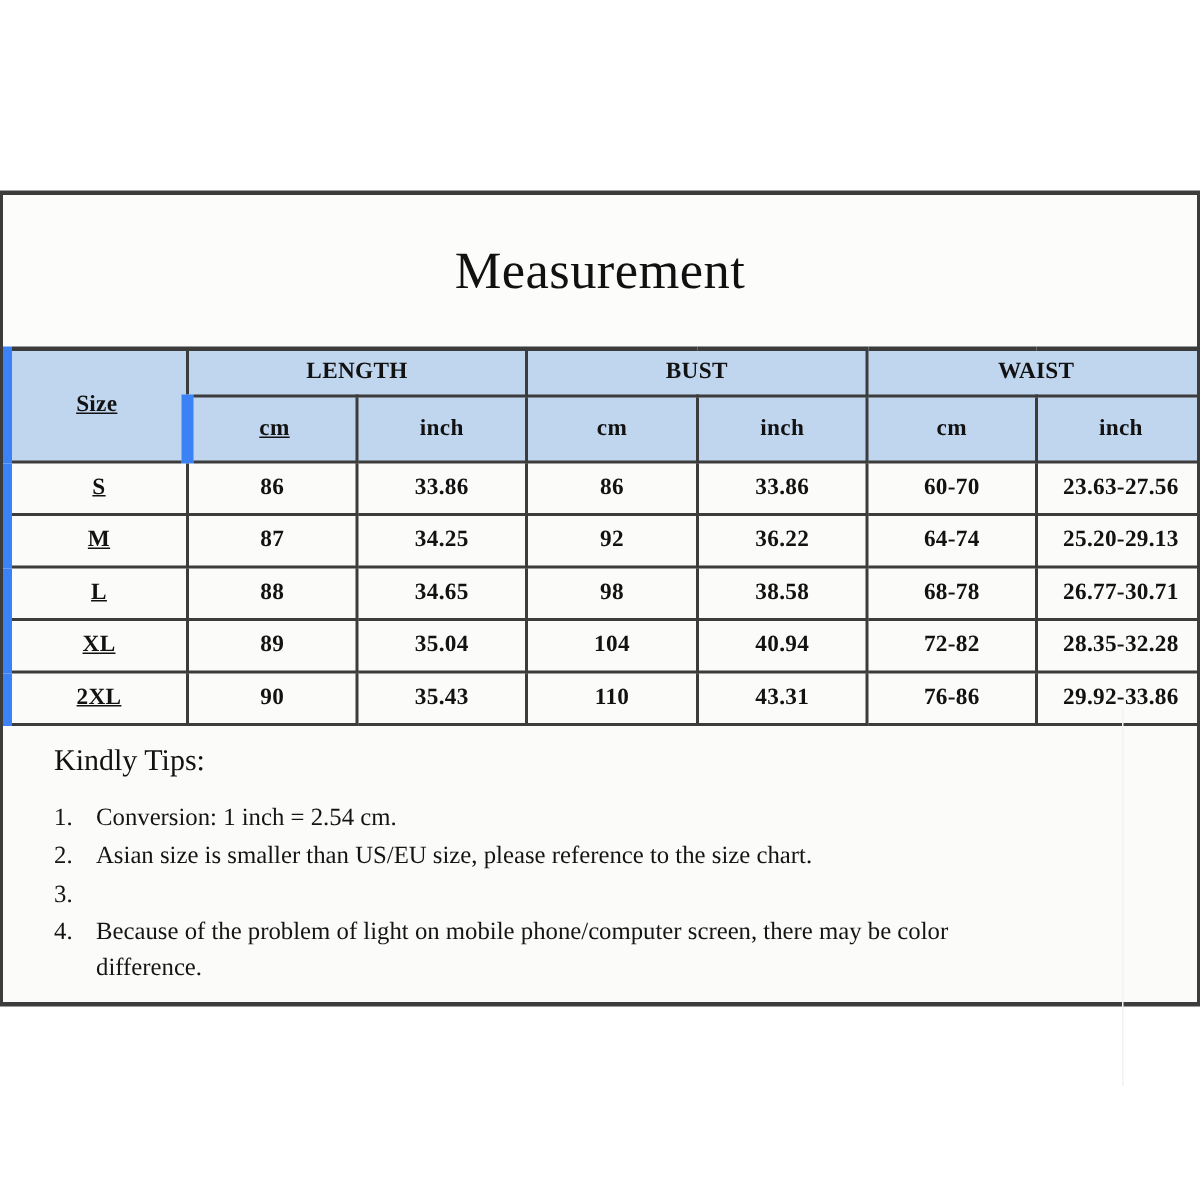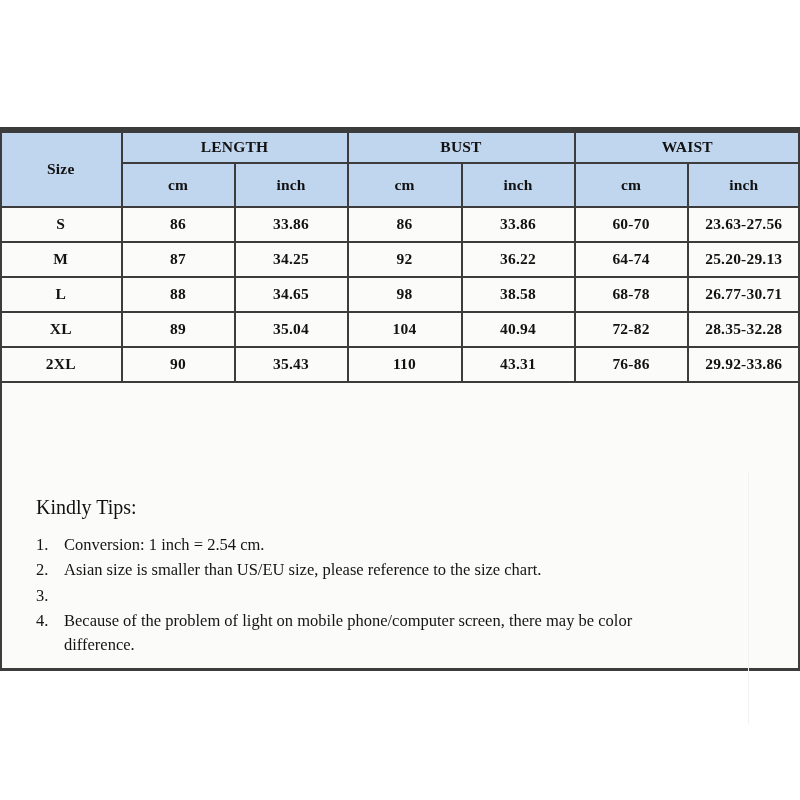--- a/index.html
+++ b/index.html
@@ -84,21 +84,21 @@
     height: 33px;
   }
   .hrow1 { height: 31px; }
   .hrow2 { height: 44px; }
   .th-group { font-size: 16px; }
   .th-unit  { font-size: 15px; }
   .th-size  { font-size: 15px; }
 
   
   #size-table th:first-child,
-  #size-table td:first-child { border-left: 1px solid #3b82f6; }
+  #size-table td:first-child { border-left: 8px solid #3b82f6; text-decoration: underline; }
   #size-table th:last-child,
   #size-table td:last-child  { border-right: 3px solid #3c3c3c; }
   #size-table thead tr:first-child th { border-top: 3px solid #3c3c3c; }
 
   
   #tips {
     position: absolute;
     left: 0;
     right: 0;
     top: 330px;          
@@ -146,20 +146,23 @@
     background: #f2f2f0;
   }
 </style>
 </head>
 <body>
 
 <div id="chart-panel">
   <div id="panel-left-edge"></div>
   <div id="panel-right-edge"></div>
 
+  <div id="title-area">
+    <div id="title-text">Measurement</div>
+  </div>
 
   <table id="size-table">
     <colgroup>
       <col style="width:121px">
       <col style="width:113px">
       <col style="width:113px">
       <col style="width:114px">
       <col style="width:113px">
       <col style="width:113px">
       <col style="width:113px">

